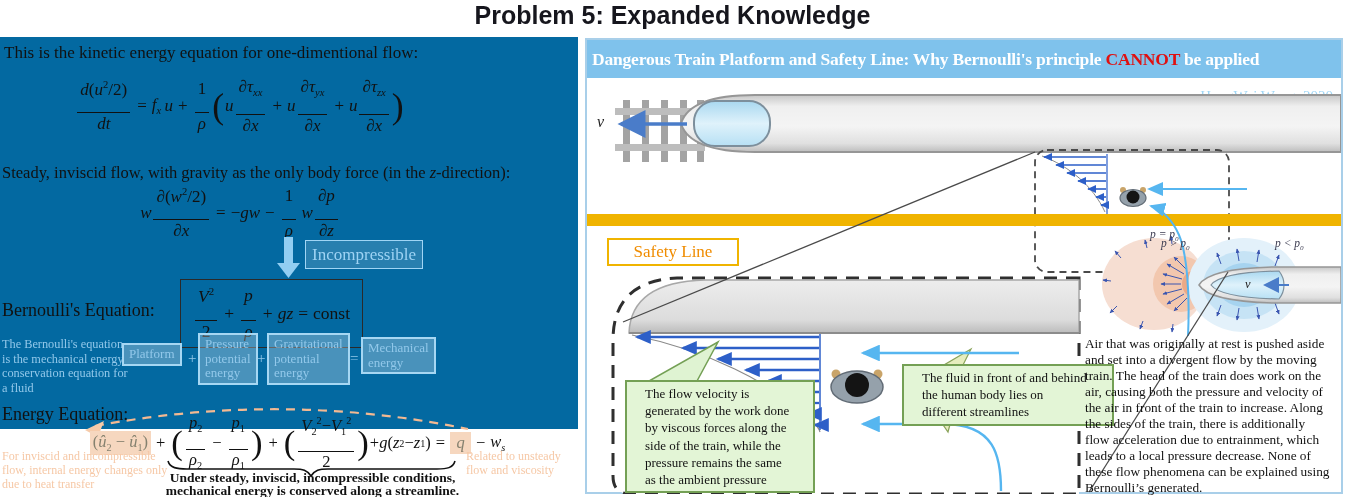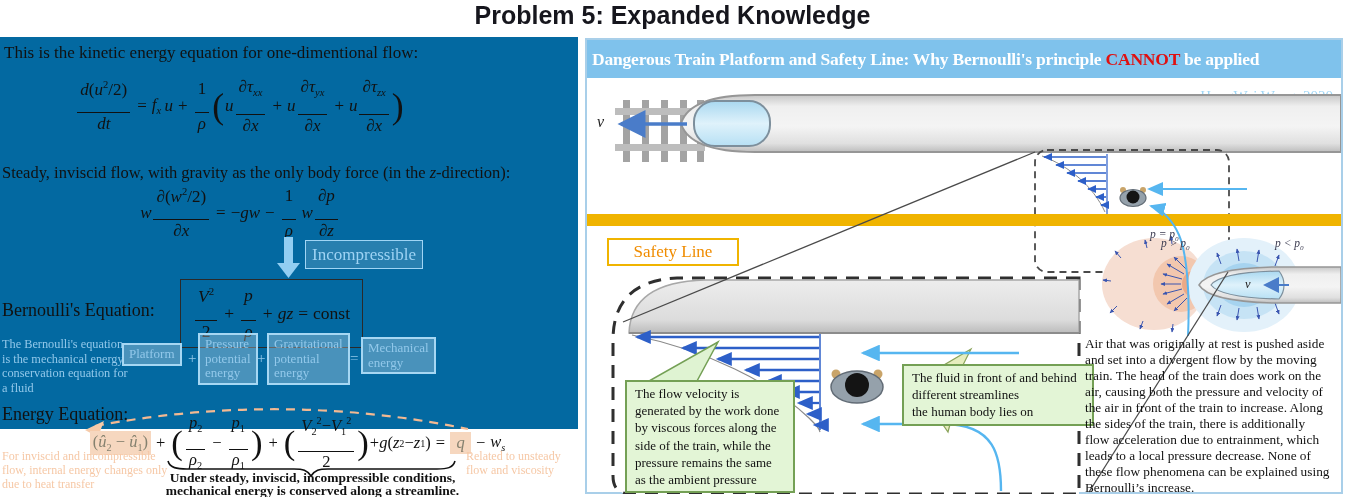--- a/index.html
+++ b/index.html
@@ -35,21 +35,21 @@
         font-weight:700;font-size:17.5px;line-height:38px;white-space:nowrap;padding-left:5px;
         box-sizing:border-box;letter-spacing:-0.2px;}
   .rtitle .em{color:#e01111;}
   .credit{position:absolute;right:8px;top:48px;color:#9fd6f5;font-size:15px;}
   .rsvg{position:absolute;left:0;top:38px;width:754px;height:416px;}
   .safety-label{position:absolute;left:20px;top:150px;width:128px;height:24px;border:2px solid #f0b400;
         color:#f08c00;font-size:17px;text-align:center;line-height:24px;background:#fff;margin-top:48px;}
   .vlabel{position:absolute;font-style:italic;color:#222;}
   .plabel{position:absolute;font-style:italic;font-size:11.5px;color:#3d3d52;}
   .gcall{position:absolute;background:#e3f5d6;border:2px solid #74a055;font-size:13px;
-        line-height:17.2px;padding:3px 8px;color:#111;}
+        line-height:17.2px;padding:3px 18px;color:#111;}
   .para{position:absolute;font-size:13.3px;line-height:16px;color:#111;}
 </style>
 </head>
 <body>
 
 <div class="slide-title">Problem 5: Expanded Knowledge</div>
 
 <div class="lpanel">
 
   <div class="abs ltext" style="left:4px;top:6px;">This is the kinetic energy equation for one-dimentional flow:</div>
@@ -331,29 +331,29 @@
     <div>The flow velocity is</div>
     <div>generated by the work done</div>
     <div>by viscous forces along the</div>
     <div>side of the train, while the</div>
     <div>pressure remains the same</div>
     <div>as the ambient pressure</div>
   </div>
 
   <div class="gcall" style="left:315px;top:324px;width:172px;">
     <div>The fluid in front of and behind</div>
+    <div>the human body lies on</div>
     <div>different streamlines</div>
-    <div>the human body lies on</div>
   </div>
 
   <div class="para" style="left:498px;top:296px;width:258px;">
     <div>Air that was originally at rest is pushed aside</div>
     <div>and set into a divergent flow by the moving</div>
     <div>train. The head of the train does work on the</div>
     <div>air, causing both the pressure and velocity of</div>
     <div>the air in front of the train to increase. Along</div>
     <div>the sides of the train, there is additionally</div>
     <div>flow acceleration due to entrainment, which</div>
     <div>leads to a local pressure decrease. None of</div>
     <div>these flow phenomena can be explained using</div>
-    <div>Bernoulli’s increase.</div>
+    <div>Bernoulli’s generated.</div>
   </div>
 </div>
 
 </body></html>

